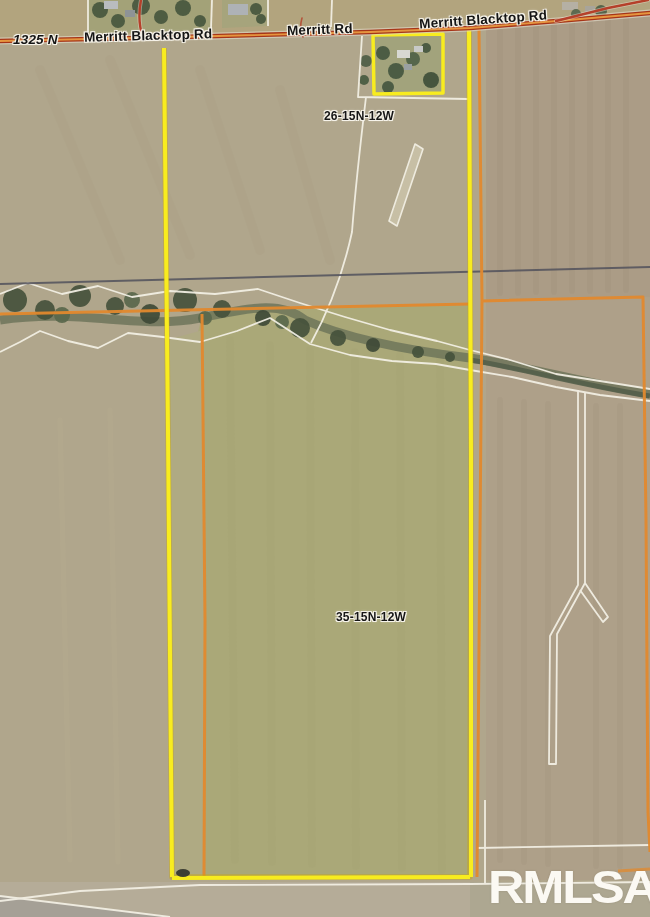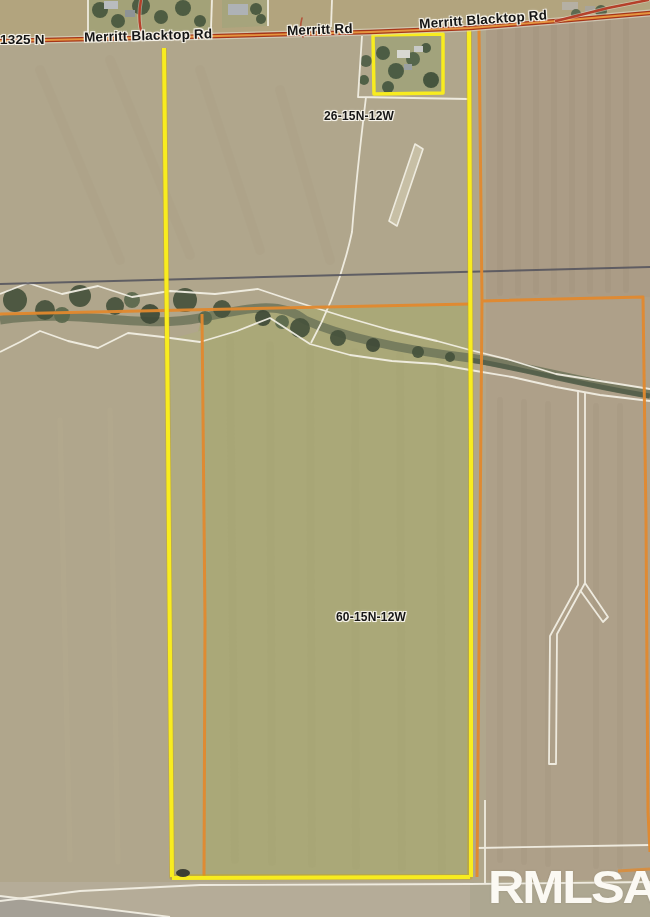--- a/index.html
+++ b/index.html
@@ -208,27 +208,27 @@
       <path d="M 141,0 Q 137,20 143,38" stroke="#e8e2d2" stroke-width="4" opacity="0.5"></path>
       <path d="M 141,0 Q 137,20 143,38" stroke="#b5402a" stroke-width="2.4"></path>
       <path d="M 556,21 L 608,8 L 648,0" stroke="#e8e2d2" stroke-width="4" opacity="0.5"></path>
       <path d="M 556,21 L 608,8 L 648,0" stroke="#b5402a" stroke-width="2.4"></path>
       <path d="M 303,37 Q 299,28 302,18" stroke="#b5402a" stroke-width="1.6" opacity="0.8"></path>
     </g>
 
     <ellipse cx="183" cy="873" rx="7" ry="4" fill="#3d3f33"></ellipse>
   </svg>
 
-  <div class="map-label" style="left:0;top:32px;">1325 N</div>
+  <div class="map-label" style="left:13px;top:32px;font-style:italic;">1325 N</div>
 
   <div class="map-label" style="left:84px;top:28px;transform:rotate(-1.5deg);">Merritt Blacktop Rd</div>
 
   <div class="map-label" style="left:287px;top:22px;transform:rotate(-2deg);">Merritt Rd</div>
 
   <div class="map-label" style="left:419px;top:12px;transform:rotate(-4deg);">Merritt Blacktop Rd</div>
 
   <div class="map-label section-label" style="left:324px;top:109px;">26-15N-12W</div>
 
-  <div class="map-label section-label" style="left:336px;top:610px;">60-15N-12W</div>
+  <div class="map-label section-label" style="left:336px;top:610px;">35-15N-12W</div>
 
   <div class="watermark">RMLSA</div>
 
 </div>
 
 </body></html>

